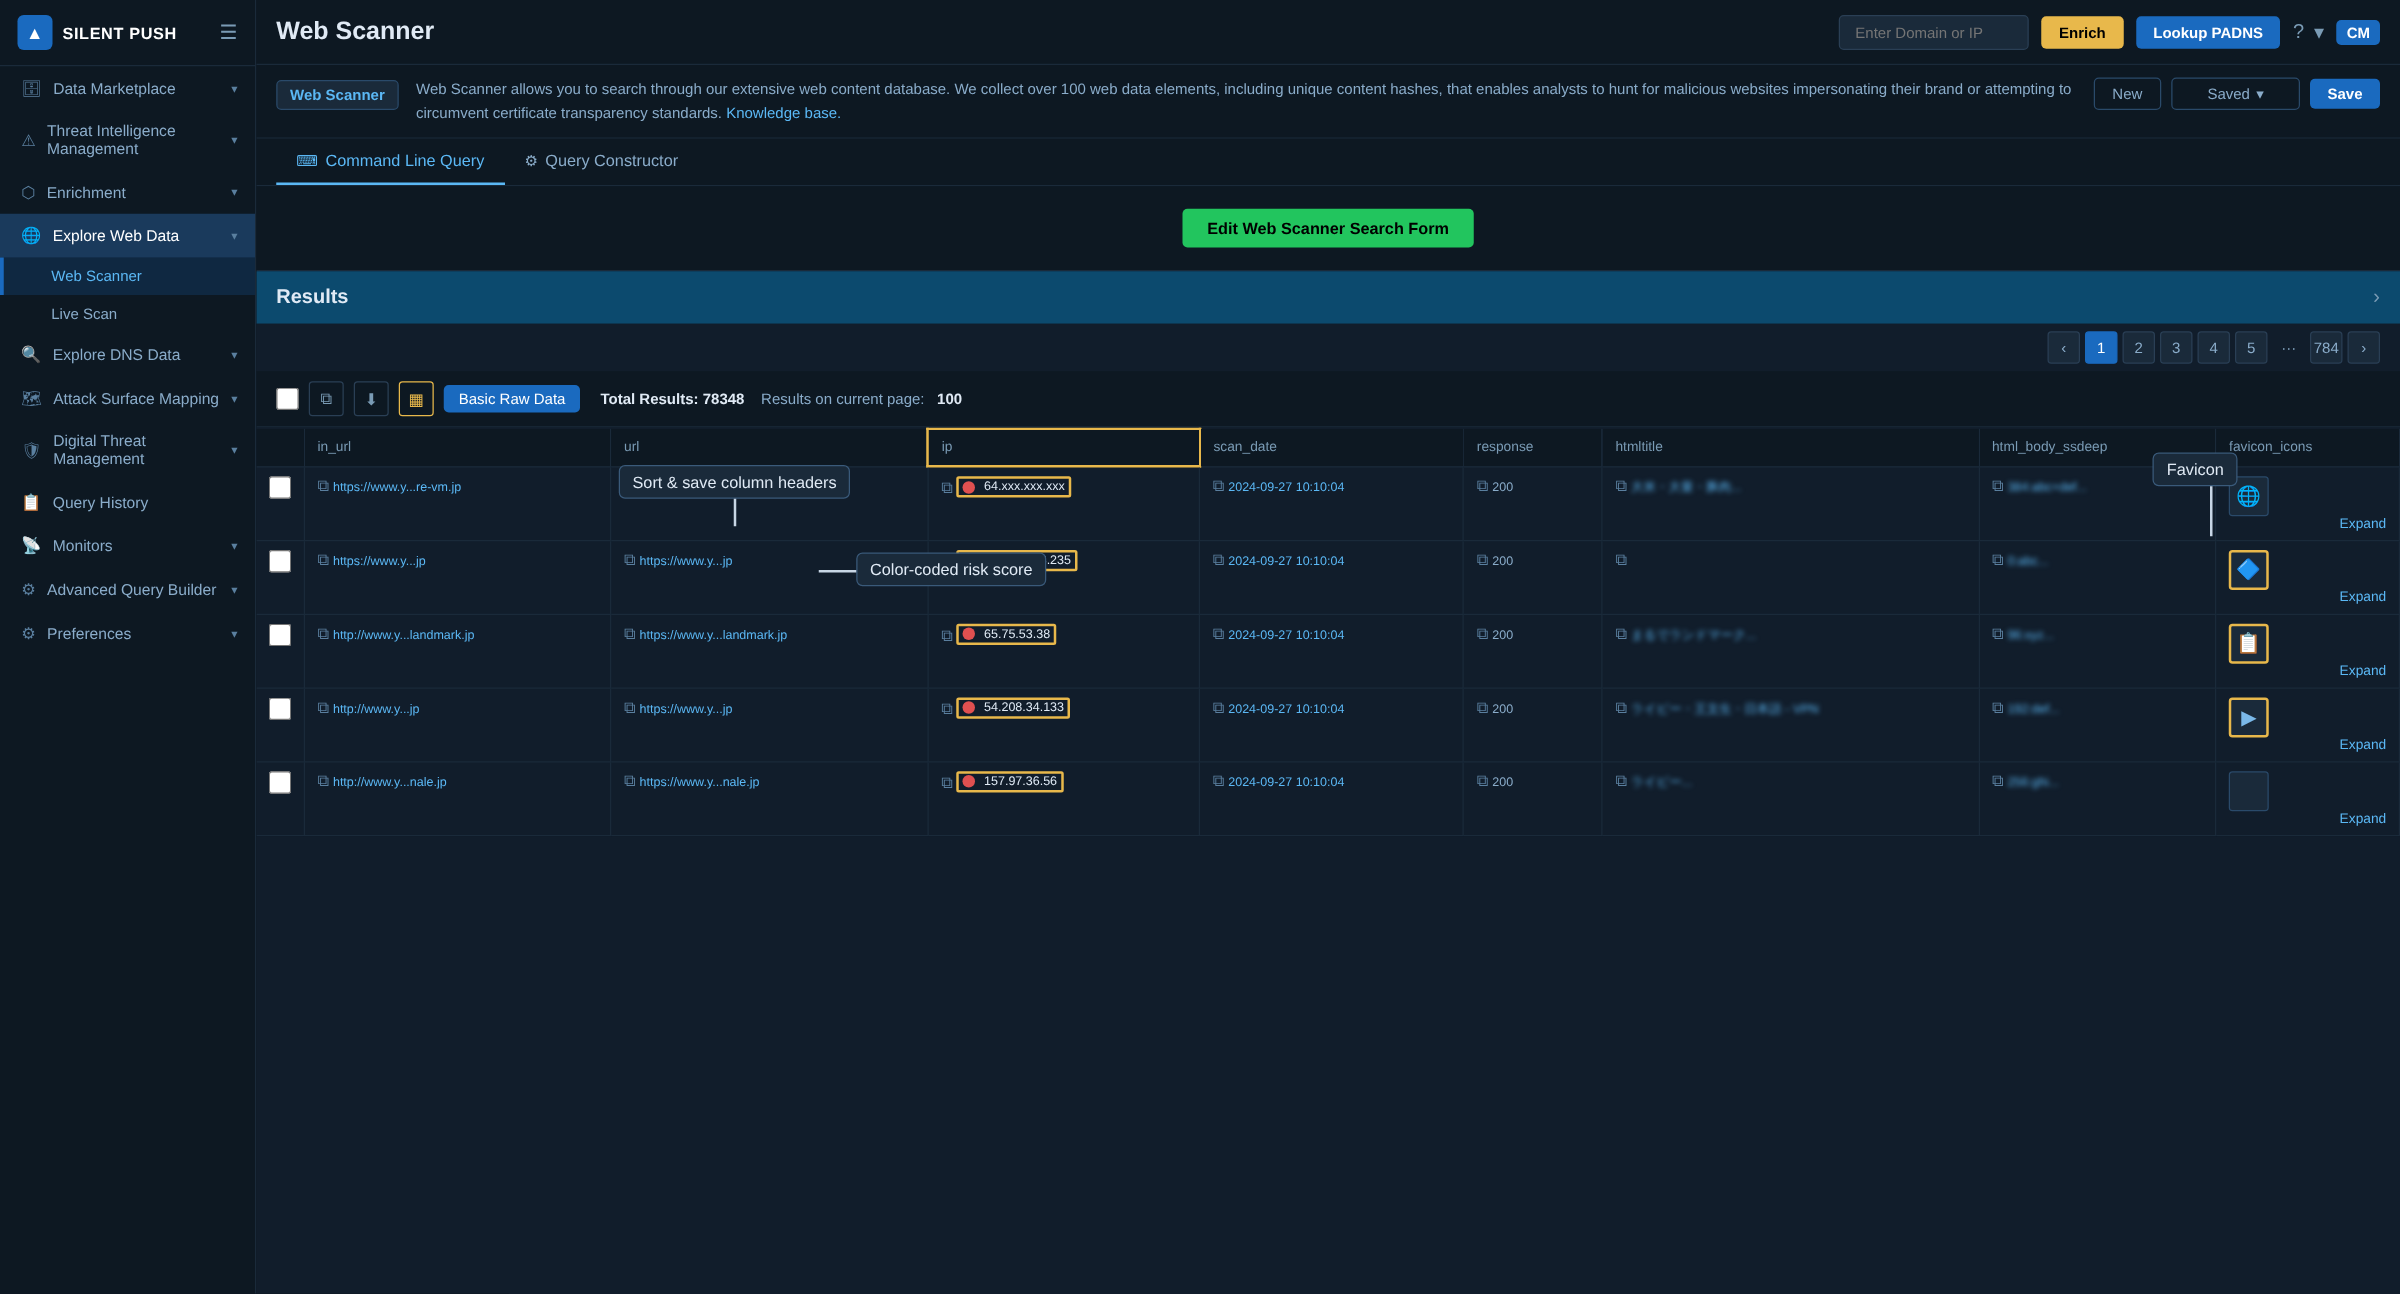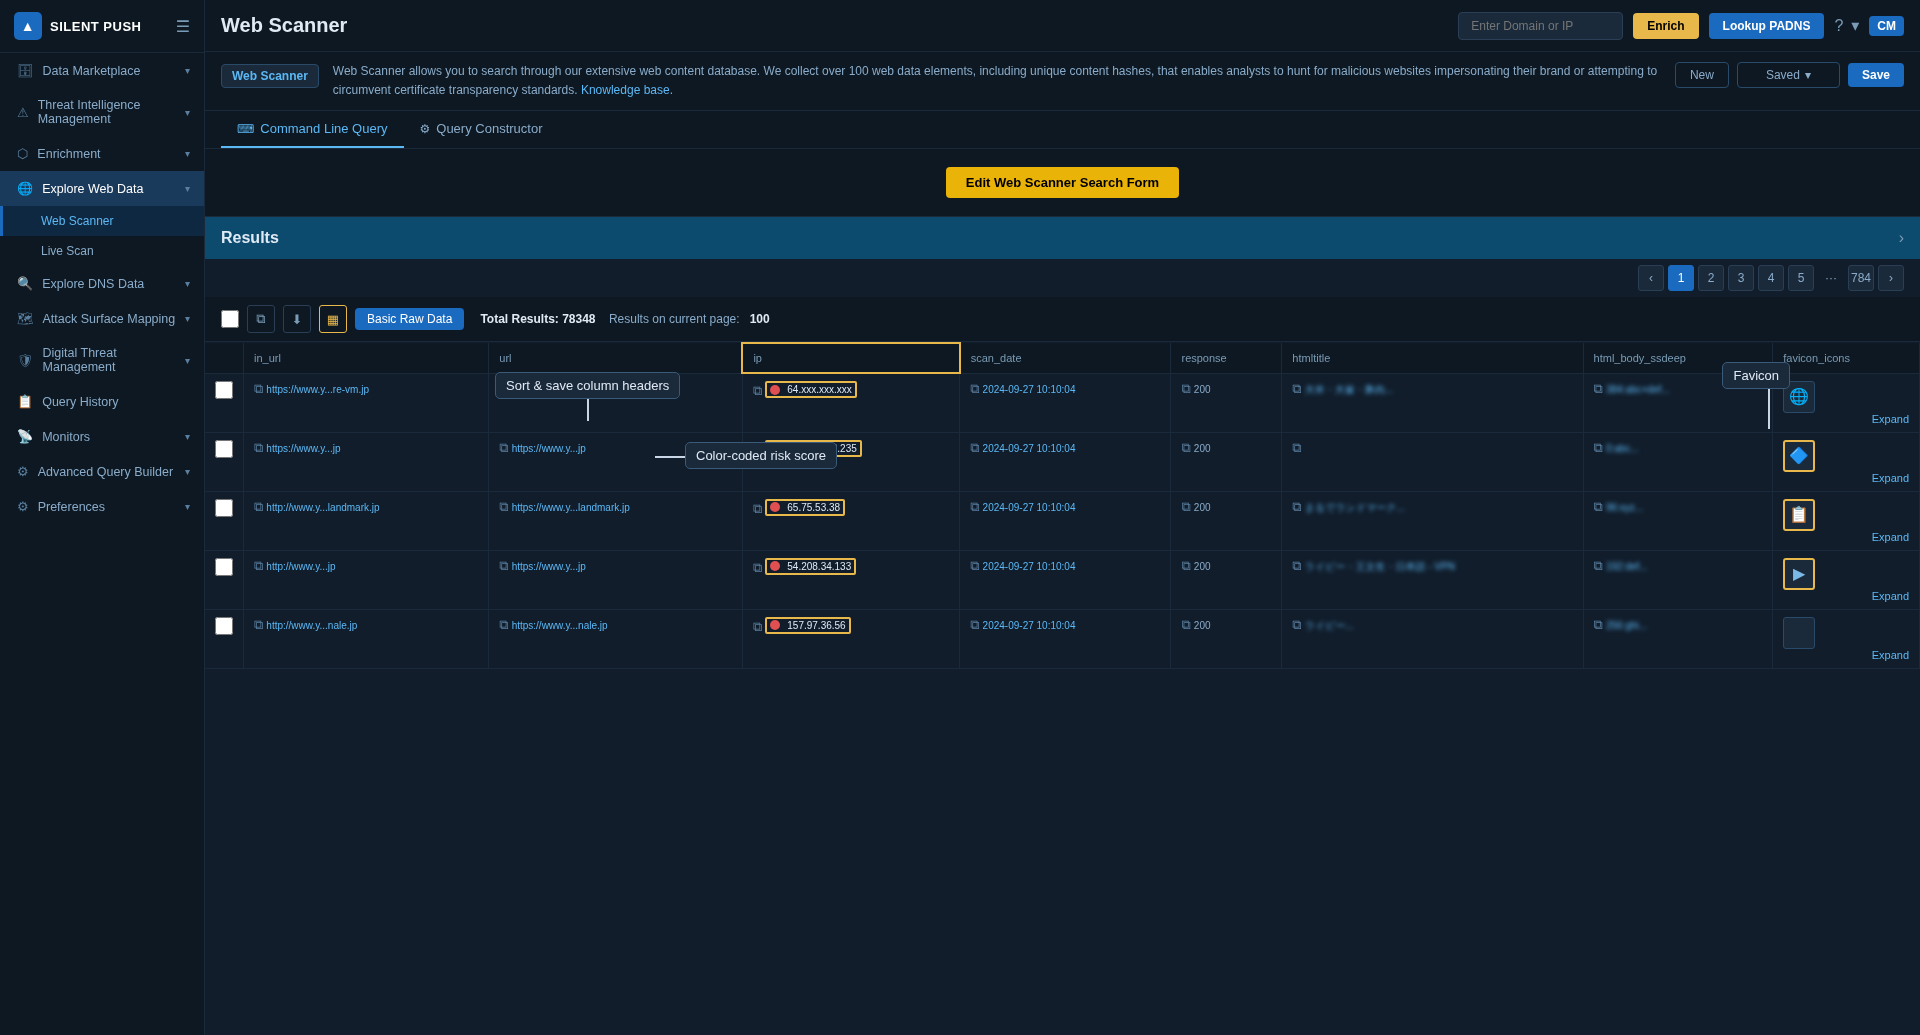--- a/index.html
+++ b/index.html
@@ -98,21 +98,21 @@
       align-items: center;
       gap: 10px;
     }
     .domain-input {
       background: #1a2a3a;
       border: 1px solid #2a3f55;
       border-radius: 4px;
       padding: 6px 12px;
       color: #8aacca;
       font-size: 12px;
-      width: 165px;
+      width: 152px;
       outline: none;
     }
     .btn-enrich {
       background: #e8b84b;
       color: #000;
       border: none;
       border-radius: 4px;
       padding: 6px 14px;
       font-size: 12px;
       font-weight: 700;
@@ -235,21 +235,21 @@
     
     .edit-form-area {
       background: #0d1822;
       padding: 18px;
       display: flex;
       align-items: center;
       justify-content: center;
       border-bottom: 1px solid #1a2a3a;
     }
     .btn-edit-form {
-      background: #eab308;
+      background: #22c55e;
       color: #000;
       border: none;
       border-radius: 4px;
       padding: 8px 20px;
       font-size: 13px;
       font-weight: 600;
       cursor: pointer;
     }
 
     

